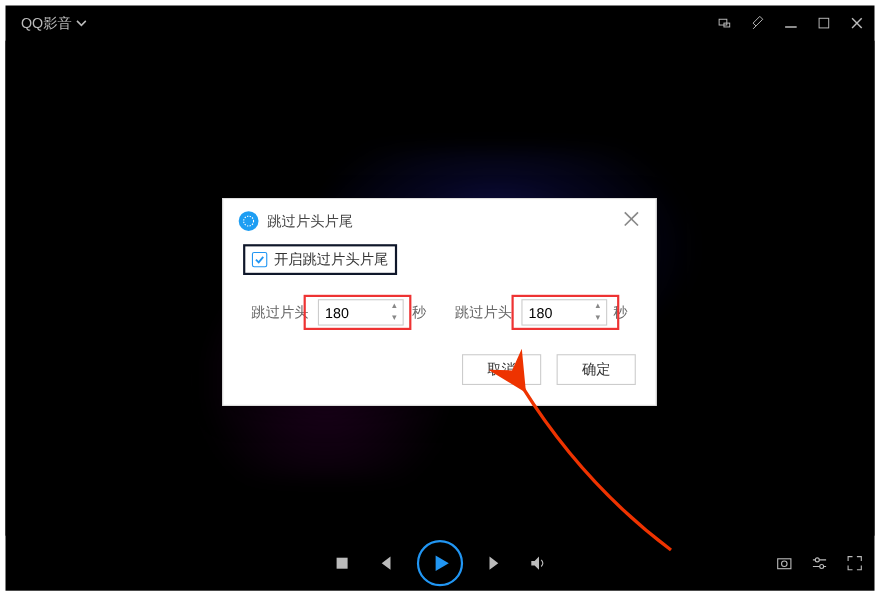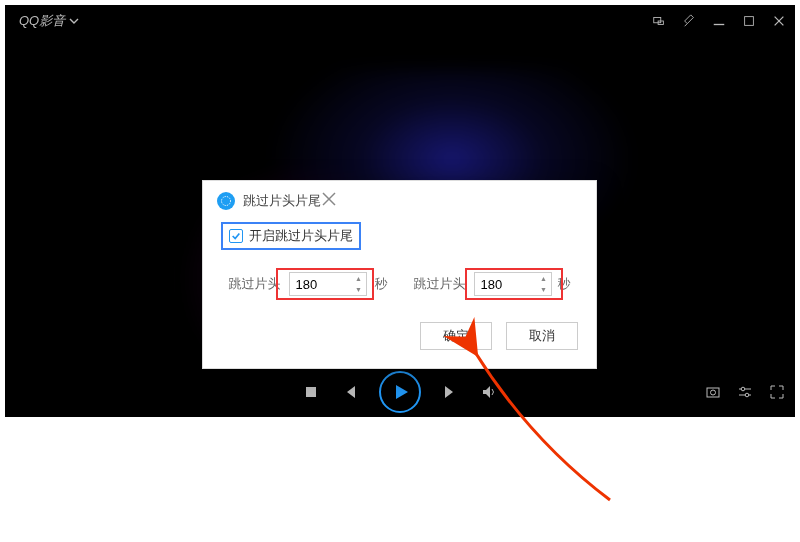--- a/index.html
+++ b/index.html
@@ -3,22 +3,22 @@
 <meta charset="utf-8">
 <style>
   * { box-sizing: border-box; margin: 0; padding: 0; }
   body {
     width: 800px; height: 542px;
     background: #fff;
     font-family: "Microsoft YaHei", Arial, sans-serif;
     overflow: hidden; position: relative;
   }
   .player {
-    position: absolute; left: 5px; top: 5px; width: 790px; height: 412px;
-    background: #000; display: flex; flex-direction: column; font-style: italic;
+    position: absolute; left: 5px; top: 5px; width: 790px; height: 532px;
+    background: #000; display: flex; flex-direction: column;
   }
   
   .titlebar {
     height: 32px; display: flex; align-items: center; justify-content: space-between;
     padding: 0 8px 0 14px; color: #bbb; font-size: 13px;
   }
   .titlebar-left { display: flex; align-items: center; gap: 4px; }
   .titlebar-right { display: flex; align-items: center; gap: 14px; }
   .win-btn { width: 16px; height: 16px; display: flex; align-items: center; justify-content: center; color: #bbb; cursor: pointer; }
   .win-btn svg { width: 14px; height: 14px; }
@@ -57,36 +57,36 @@
     display: flex; align-items: center; gap: 16px;
   }
   
   .dialog {
     position: absolute; left: 202px; top: 180px; width: 395px;
     background: #fff; border: 1px solid #ddd; color: #333;
     box-shadow: 0 6px 24px rgba(0,0,0,0.3);
     font-size: 13px;
   }
   .dialog-head {
-    display: flex; align-items: center; 
+    display: flex; align-items: center; justify-content: space-between;
     padding: 10px 14px 6px 14px;
   }
   .dialog-title { display: flex; align-items: center; gap: 8px; color: #444; }
   .title-icon {
     width: 18px; height: 18px; border-radius: 50%; background: #1e9ef3;
     display: flex; align-items: center; justify-content: center; color: #fff; font-size: 11px;
   }
   .dialog-close { color: #888; cursor: pointer; font-size: 18px; line-height: 1; }
   .dialog-body { padding: 6px 18px 10px 18px; }
   .chk-row { display: inline-flex; align-items: center; gap: 6px; padding: 3px 6px; }
   .chkbox {
     width: 14px; height: 14px; border: 1px solid #2196f3; border-radius: 2px;
     display: flex; align-items: center; justify-content: center; color: #2196f3; font-size: 11px;
   }
-  .highlight { border: 2px solid #3b82f6; }
+  .highlight { border: 2px solid #0f172a; }
   .inputs-row { margin-top: 22px; display: flex; align-items: center; gap: 6px; color: #666; justify-content: center; }
   .field-label { margin-right: 2px; }
   .num-input {
     width: 78px; height: 24px; border: 1px solid #ccc; padding: 0 16px 0 6px;
     font-size: 13px; position: relative;
   }
   .num-wrap { position: relative; display: inline-block; }
   .spin {
     position: absolute; right: 1px; top: 1px; bottom: 1px; width: 14px;
     display: flex; flex-direction: column; pointer-events: none;
@@ -258,22 +258,22 @@
             <div>▼</div>
           </span>
       </span>
       <span>秒</span>
 
       <div class="input-highlight" style="left:55px; top:-4px; width:98px; height:32px;"></div>
       <div class="input-highlight" style="left:244px; top:-4px; width:98px; height:32px;"></div>
     </div>
   </div>
   <div class="dialog-foot">
+    <button class="dlg-btn">取消</button>
     <button class="dlg-btn">确定</button>
-    <button class="dlg-btn">取消</button>
   </div>
 </div>
 
 <svg class="arrow-svg">
   <defs>
     <marker id="ah" markerWidth="12" markerHeight="12" refX="2" refY="6" orient="auto">
       <path d="M12 0 L0 6 L12 12 L8 6 Z" fill="#e30"></path>
     </marker>
   </defs>
   <path d="M 610 500 Q 530 440 475 352" stroke="#e30" stroke-width="3" fill="none" marker-end="url(#ah)"></path>

